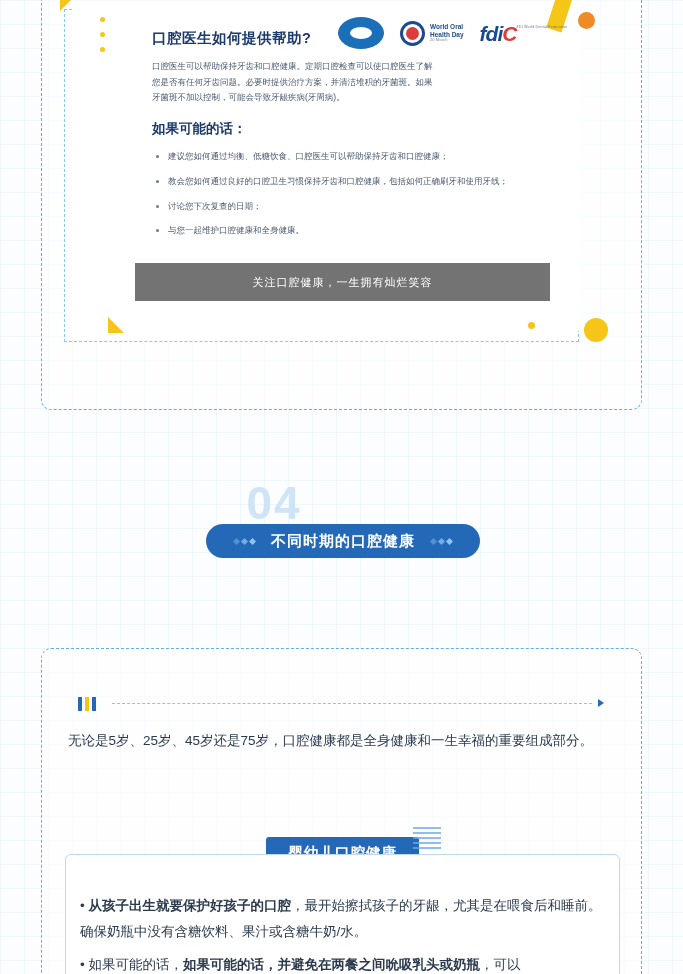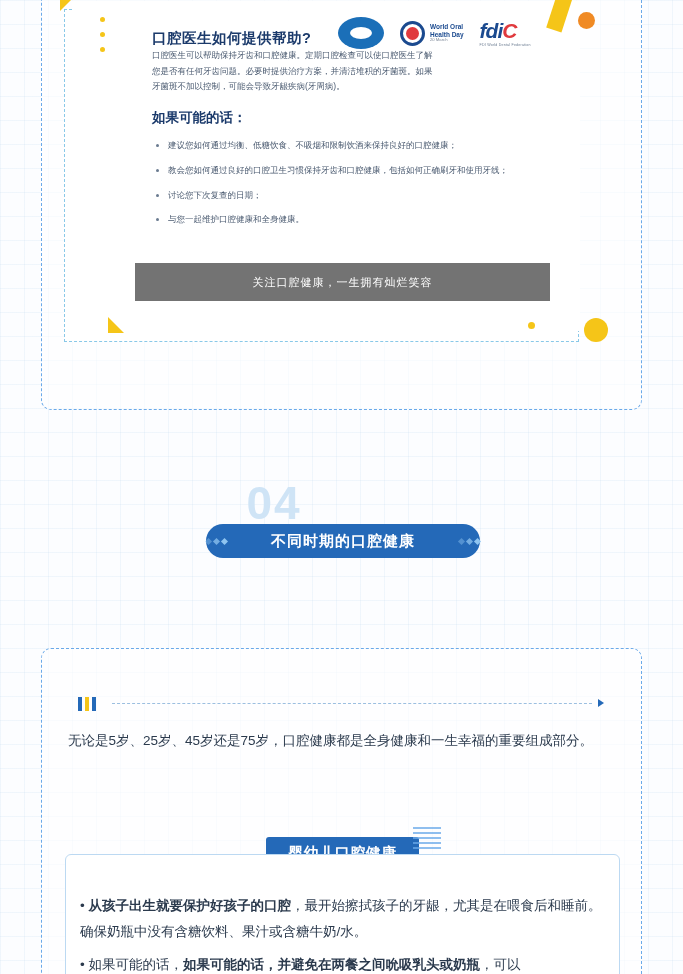--- a/index.html
+++ b/index.html
@@ -83,20 +83,21 @@
     left: 110px; top: 42px;
     width: 400px;
   }
   .card-title {
     font-size: 14.5px;
     font-weight: bold;
     color: #1b3a6b;
     letter-spacing: .5px;
   }
   .card-para {
+    margin-top: 11px;
     font-size: 8.5px;
     line-height: 1.85;
     color: #4a5a70;
     width: 288px;
   }
   .card-sub {
     margin-top: 14px;
     font-size: 13.5px;
     font-weight: bold;
     color: #1b3a6b;
@@ -166,21 +167,21 @@
     content: "";
     position: absolute;
     left: 3px; top: 3px;
     width: 13px; height: 13px;
     border-radius: 50%;
     background: #e03a3e;
   }
   .wohd-text { line-height: 1.15; }
   .wohd-text b { display: block; font-size: 6.5px; color: #1b4a8f; }
   .wohd-text span { display: block; font-size: 4.2px; color: #7c8798; }
-  .logo-fdi { display: flex; flex-direction: column; }
+  .logo-fdi { display: flex; flex-direction: row; }
   .fdi-top {
     font-size: 21px;
     font-weight: bold;
     font-style: italic;
     color: #1b4a8f;
     letter-spacing: -1px;
     line-height: 1;
   }
   .fdi-top em { color: #e03a3e; font-style: italic; }
   .fdi-sub { font-size: 3.6px; color: #6a7b90; margin-top: 2px; letter-spacing: .2px; }
@@ -200,21 +201,21 @@
     line-height: 1;
   }
   .chapter-pill {
     position: absolute;
     left: 206px; top: 44px;
     width: 274px; height: 34px;
     background: #2469b8;
     border-radius: 17px;
     display: flex;
     align-items: center;
-    justify-content: space-between;
+    justify-content: center;
     gap: 16px;
     color: #ffffff;
     font-size: 15px;
     font-weight: bold;
     letter-spacing: 1px;
   }
   .diamonds { display: flex; align-items: center; gap: 3px; }
   .diamonds i {
     width: 5px; height: 5px;
     background: #8fc4f0;
@@ -347,21 +348,21 @@
       </div>
       <div class="fdi-sub">FDI World Dental Federation</div>
     </div>
   </div>
 
   <div class="card-content">
     <div class="card-title">口腔医生如何提供帮助?</div>
     <div class="card-para">口腔医生可以帮助保持牙齿和口腔健康。定期口腔检查可以使口腔医生了解您是否有任何牙齿问题。必要时提供治疗方案，并清洁堆积的牙菌斑。如果牙菌斑不加以控制，可能会导致牙龈疾病(牙周病)。</div>
     <div class="card-sub">如果可能的话：</div>
     <ul class="bullets">
-      <li>建议您如何通过均衡、低糖饮食、不吸烟和限制饮酒来保持良好的口腔健康；</li>
+      <li>建议您如何通过均衡、低糖饮食、口腔医生可以帮助保持牙齿和口腔健康；</li>
       <li>教会您如何通过良好的口腔卫生习惯保持牙齿和口腔健康，包括如何正确刷牙和使用牙线；</li>
       <li>讨论您下次复查的日期；</li>
       <li>与您一起维护口腔健康和全身健康。</li>
     </ul>
   </div>
 
   <div class="banner">关注口腔健康，一生拥有灿烂笑容</div>
 </div>
 
 <div class="big-dot dot-orange"></div>

